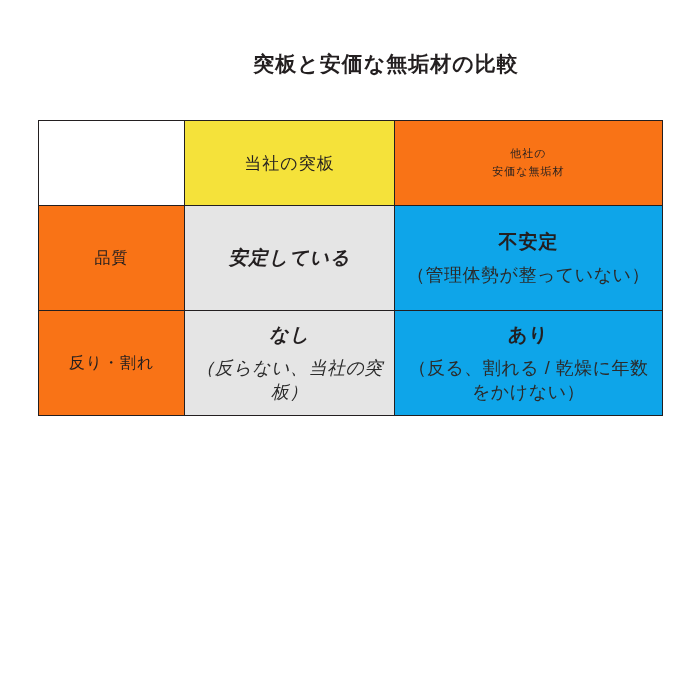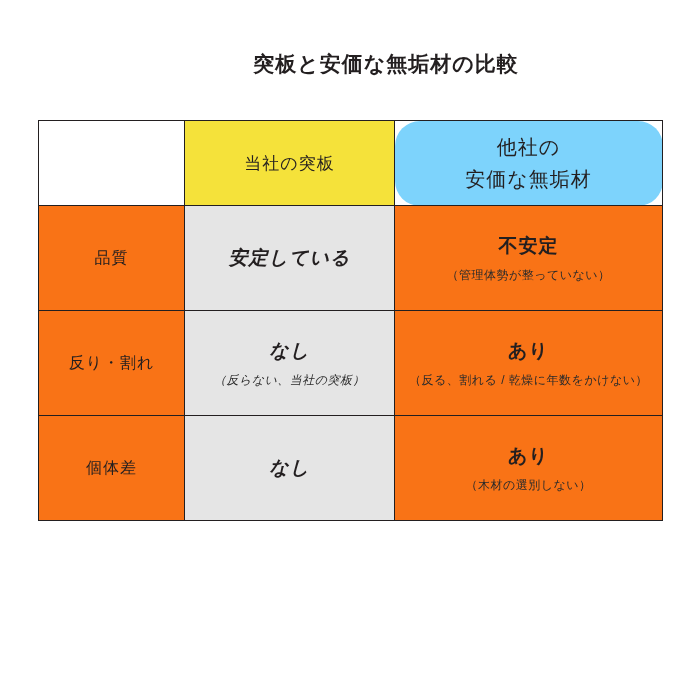--- a/index.html
+++ b/index.html
@@ -60,53 +60,52 @@
     border: none;
     background: #ffffff;
   }
   td.head-own {
     background: #f5e23a;
     font-size: 17px;
     font-weight: bold;
     letter-spacing: 1px;
   }
   td.head-other {
-    background: #7dd3fc;
-    font-size: 20px;
+    background: #f97316;
+    font-size: 11px;
     line-height: 1.6;
     letter-spacing: 1px;
-    border-radius: 25px;
   }
 
   
   tr.row td { height: 104px; }
   td.rlabel {
     background: #f97316;
     font-size: 16px;
     font-weight: bold;
     line-height: 1.5;
     letter-spacing: 1px;
   }
   td.own {
     background: #e5e5e5;
     font-style: italic;
   }
   td.other {
-    background: #f97316;
+    background: #0ea5e9;
   }
   .big {
     display: block;
     font-size: 19px;
     font-weight: bold;
     letter-spacing: 1px;
   }
   .sub {
     display: block;
     margin-top: 8px;
-    font-size: 12px;
+    font-size: 18px;
     letter-spacing: 0.5px;
     color: #2b2b2b;
   }
   .stack {
     padding: 4px 6px;
   }
 </style>
 </head>
 <body>
 
@@ -160,33 +159,17 @@
             </div>
           </td>
           <td class="other">
             <div class="stack">
               <span class="big">あり</span>
               <span class="sub">（反る、割れる / 乾燥に年数をかけない）</span>
             </div>
           </td>
         </tr>
 
-        <tr class="row">
-          <td class="rlabel">
-            <span>個体差</span>
-          </td>
-          <td class="own">
-            <div class="stack">
-              <span class="big">なし</span>
-            </div>
-          </td>
-          <td class="other">
-            <div class="stack">
-              <span class="big">あり</span>
-              <span class="sub">（木材の選別しない）</span>
-            </div>
-          </td>
-        </tr>
       </tbody>
     </table>
   </div>
 
 </div>
 
 </body></html>

